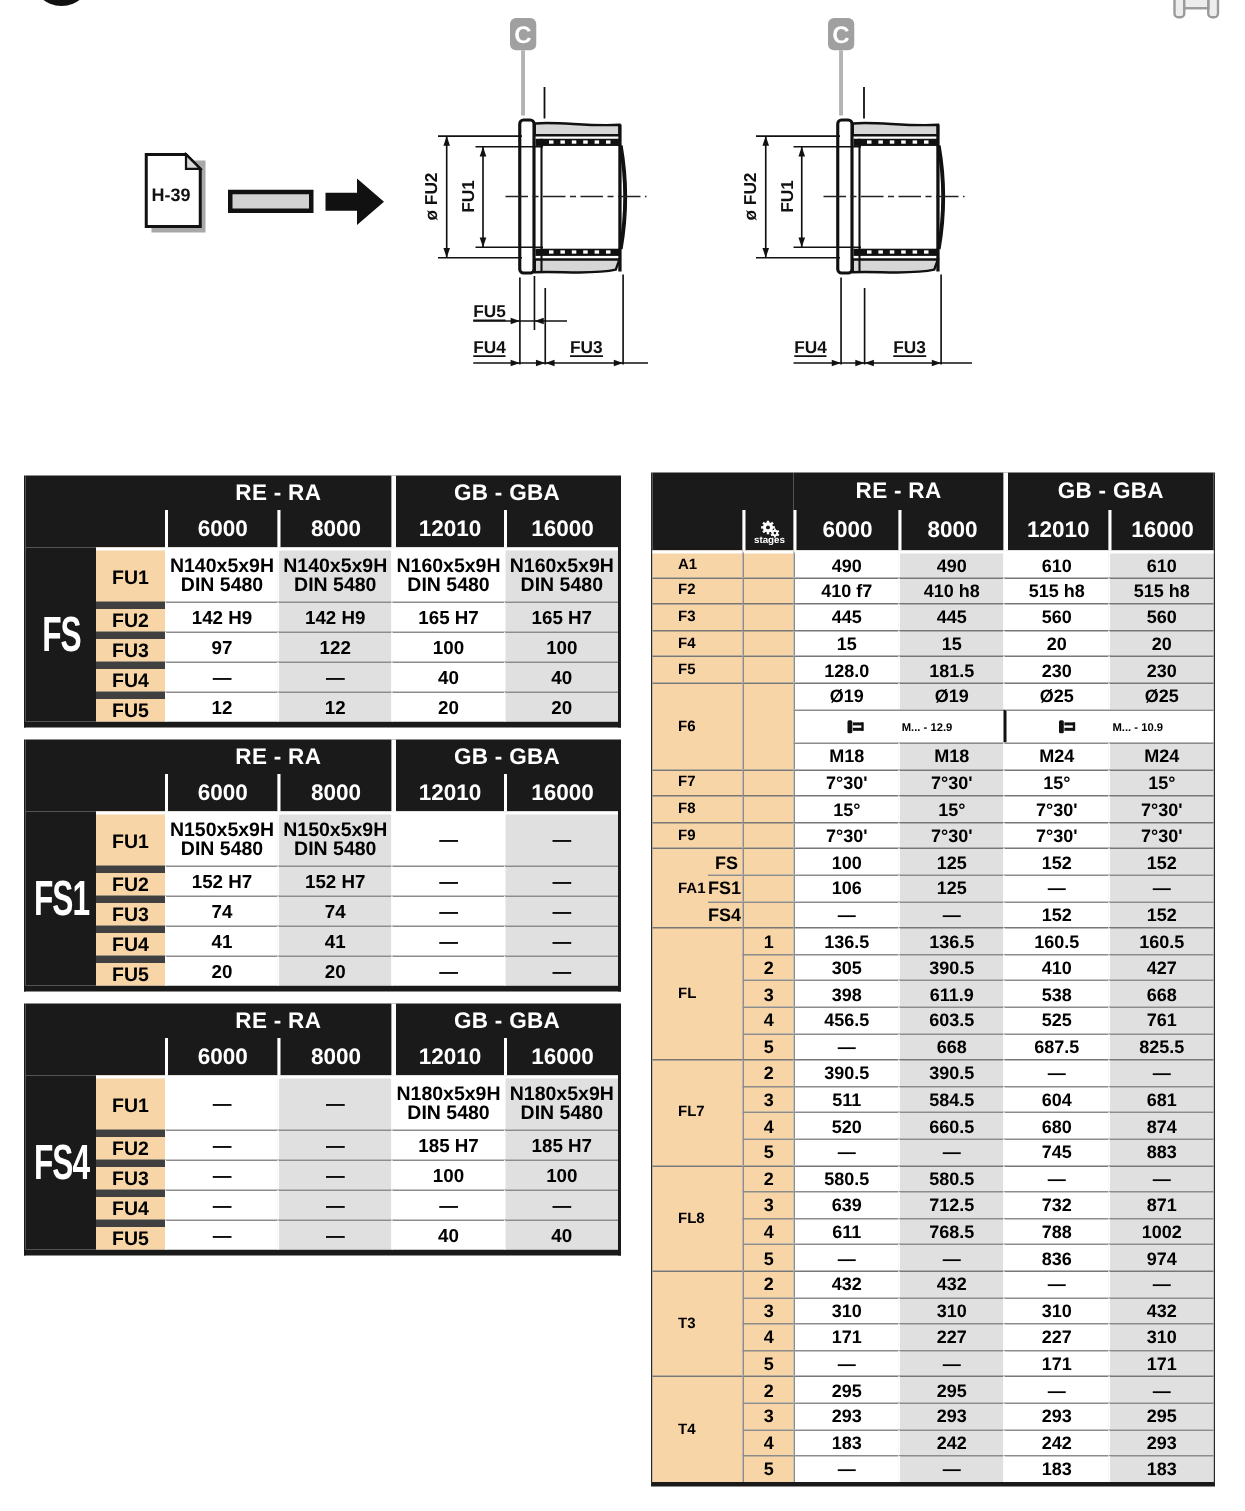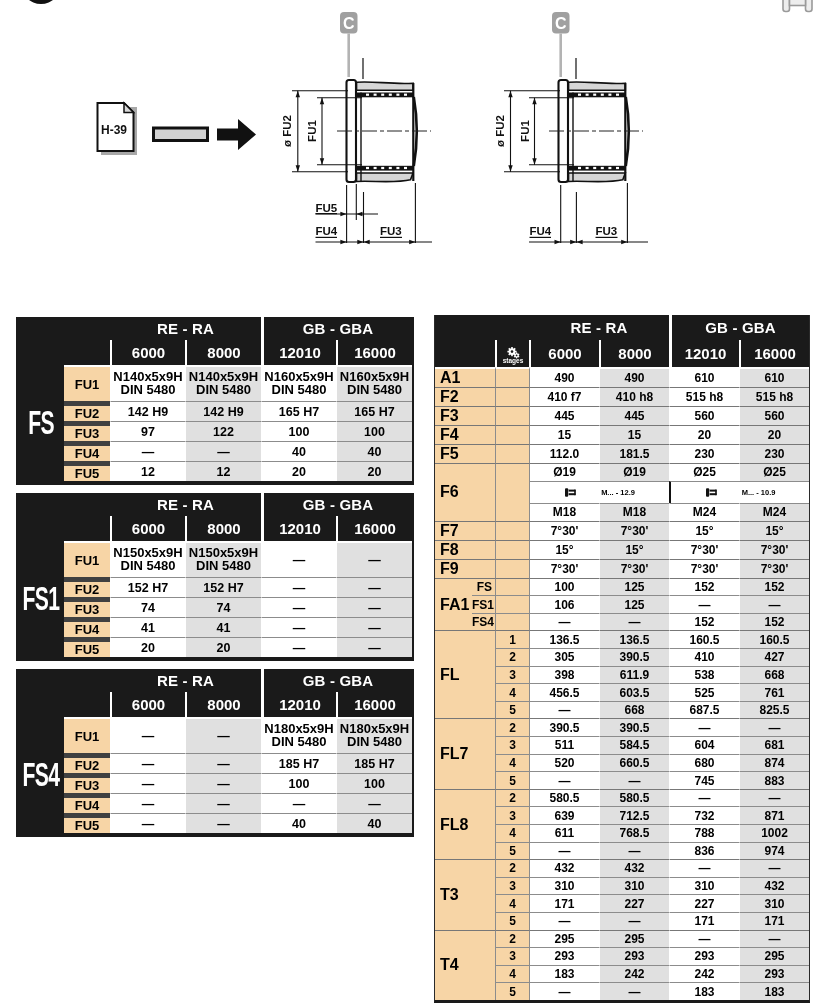--- a/index.html
+++ b/index.html
@@ -12,21 +12,21 @@
 .rt .rh1{height:25px}.rt .rh2{height:27px}
 .ghead{font-size:15px;font-weight:bold;vertical-align:middle;letter-spacing:0.2px}
 .chead{font-size:15px;font-weight:bold;vertical-align:middle}
 .wdiv{border-left:3px solid #fff}
 .tick{border-left:2px solid #fff}
 .stgh{font-size:6.5px;text-align:center;vertical-align:middle;line-height:4px;padding-top:2px}
 .stgt{font-size:6.5px;font-weight:bold;letter-spacing:0}
 .bigl{background:#1a1a1a;color:#fff;font-weight:bold;text-align:center;vertical-align:middle;position:relative}
 .bigl span{position:absolute;left:50%;top:50%;transform:translate(-50%,-50%) scaleX(0.64);white-space:nowrap;font-size:33px;letter-spacing:-1px}
 .fu{background:#f7d5a6;font-weight:bold;font-size:13px;text-align:center;vertical-align:middle;border-top:5px solid #404040}
-.lbl{background:#f7d5a6;font-weight:bold;font-size:16px;text-align:left;padding-left:5px;vertical-align:middle}
+.lbl{background:#f7d5a6;font-weight:bold;font-size:10px;text-align:left;padding-left:17px;vertical-align:middle}
 .sublbl{background:#f7d5a6;font-weight:bold;font-size:12px;text-align:right;padding-right:3px;vertical-align:middle}
 .stg{background:#f7d5a6;border-left:1px solid #8c8c8c;vertical-align:middle}
 .stgn{font-weight:bold;font-size:12px;text-align:center}
 .d{background:#fff;font-weight:bold;font-size:12.5px;text-align:center;vertical-align:middle;border-top:1px solid #8c8c8c;border-left:1px solid #fff}
 .lt .d{font-size:12.5px}
 .rt .d{font-size:12px}
 .rt .dfirst{border-left:1px solid #8c8c8c}
 .rt .dnext{border-left:1px solid #fff}
 .sh{background:#e0e0e0}
 .ftop{border-top:2px solid #fff}
@@ -483,21 +483,21 @@
           <td class="stg grp"></td>
           <td class="d grp dfirst">15</td>
           <td class="d sh grp dnext">15</td>
           <td class="d grp dnext">20</td>
           <td class="d sh grp dnext">20</td>
         </tr>
 
 <tr>
           <td class="lbl grp" colspan="2">F5</td>
           <td class="stg grp"></td>
-          <td class="d grp dfirst">112.0</td>
+          <td class="d grp dfirst">128.0</td>
           <td class="d sh grp dnext">181.5</td>
           <td class="d grp dnext">230</td>
           <td class="d sh grp dnext">230</td>
         </tr>
 
 <tr>
           <td class="lbl grp" colspan="2" rowspan="3">F6</td>
           <td class="stg grp" rowspan="3"></td>
           <td class="d grp dfirst">Ø19</td>
           <td class="d sh grp dnext">Ø19</td>

